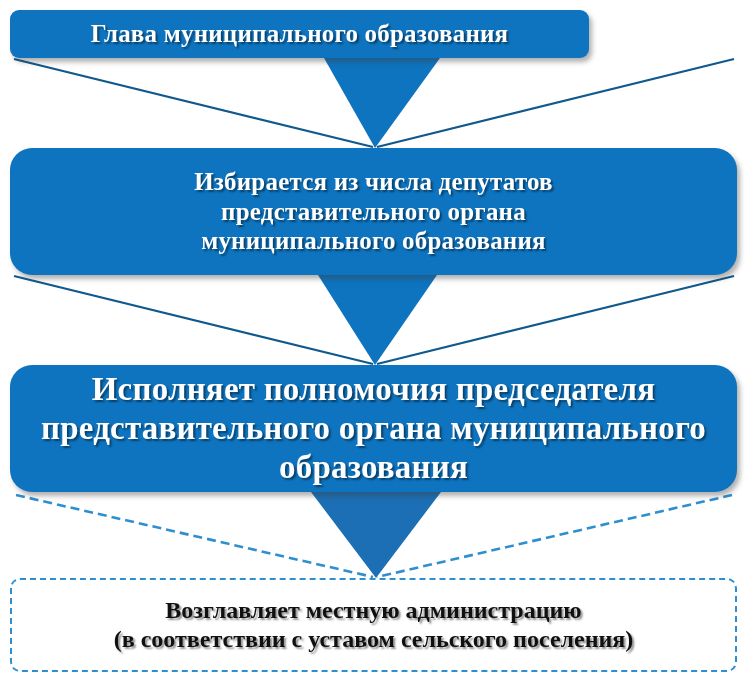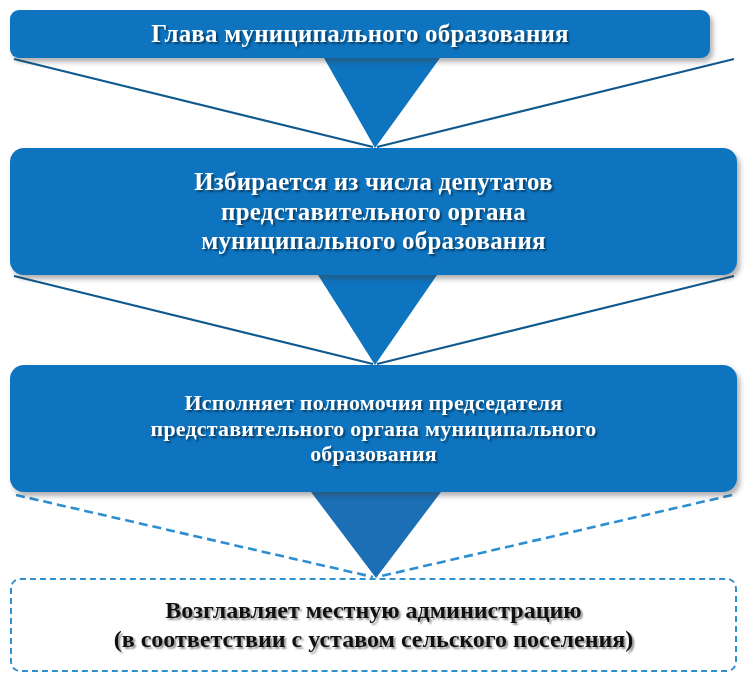--- a/index.html
+++ b/index.html
@@ -29,55 +29,55 @@
   .node {
     position: absolute;
     box-sizing: border-box;
     display: flex;
     align-items: center;
     justify-content: center;
     text-align: center;
   }
   .node-blue {
     background: #0E74BF;
-    border-radius: 14px;
+    border-radius: 22px;
     box-shadow: 3px 4px 5px rgba(60,60,60,0.40);
   }
   .node-blue .node-text {
     color: #ffffff;
     font-weight: bold;
     line-height: 1.18;
     text-shadow: 2px 2px 2px rgba(0,0,0,0.45);
     letter-spacing: 0.2px;
     padding: 0 14px;
   }
   #node-head {
     left: 10px;
     top: 10px;
-    width: 700px;
+    width: 579px;
     height: 48px;
     border-radius: 9px;
   }
   #node-head .node-text { font-size: 25px; }
 
   #node-elected {
     left: 10px;
     top: 148px;
     width: 727px;
     height: 127px;
   }
   #node-elected .node-text { font-size: 25px; }
 
   #node-chair {
     left: 10px;
     top: 365px;
     width: 727px;
     height: 127px;
   }
-  #node-chair .node-text { font-size: 22px; }
+  #node-chair .node-text { font-size: 33px; }
 
   
   #node-admin {
     left: 10px;
     top: 578px;
     width: 727px;
     height: 94px;
     background: #ffffff;
     border: 2px dashed #2E8FD0;
     border-radius: 10px;

